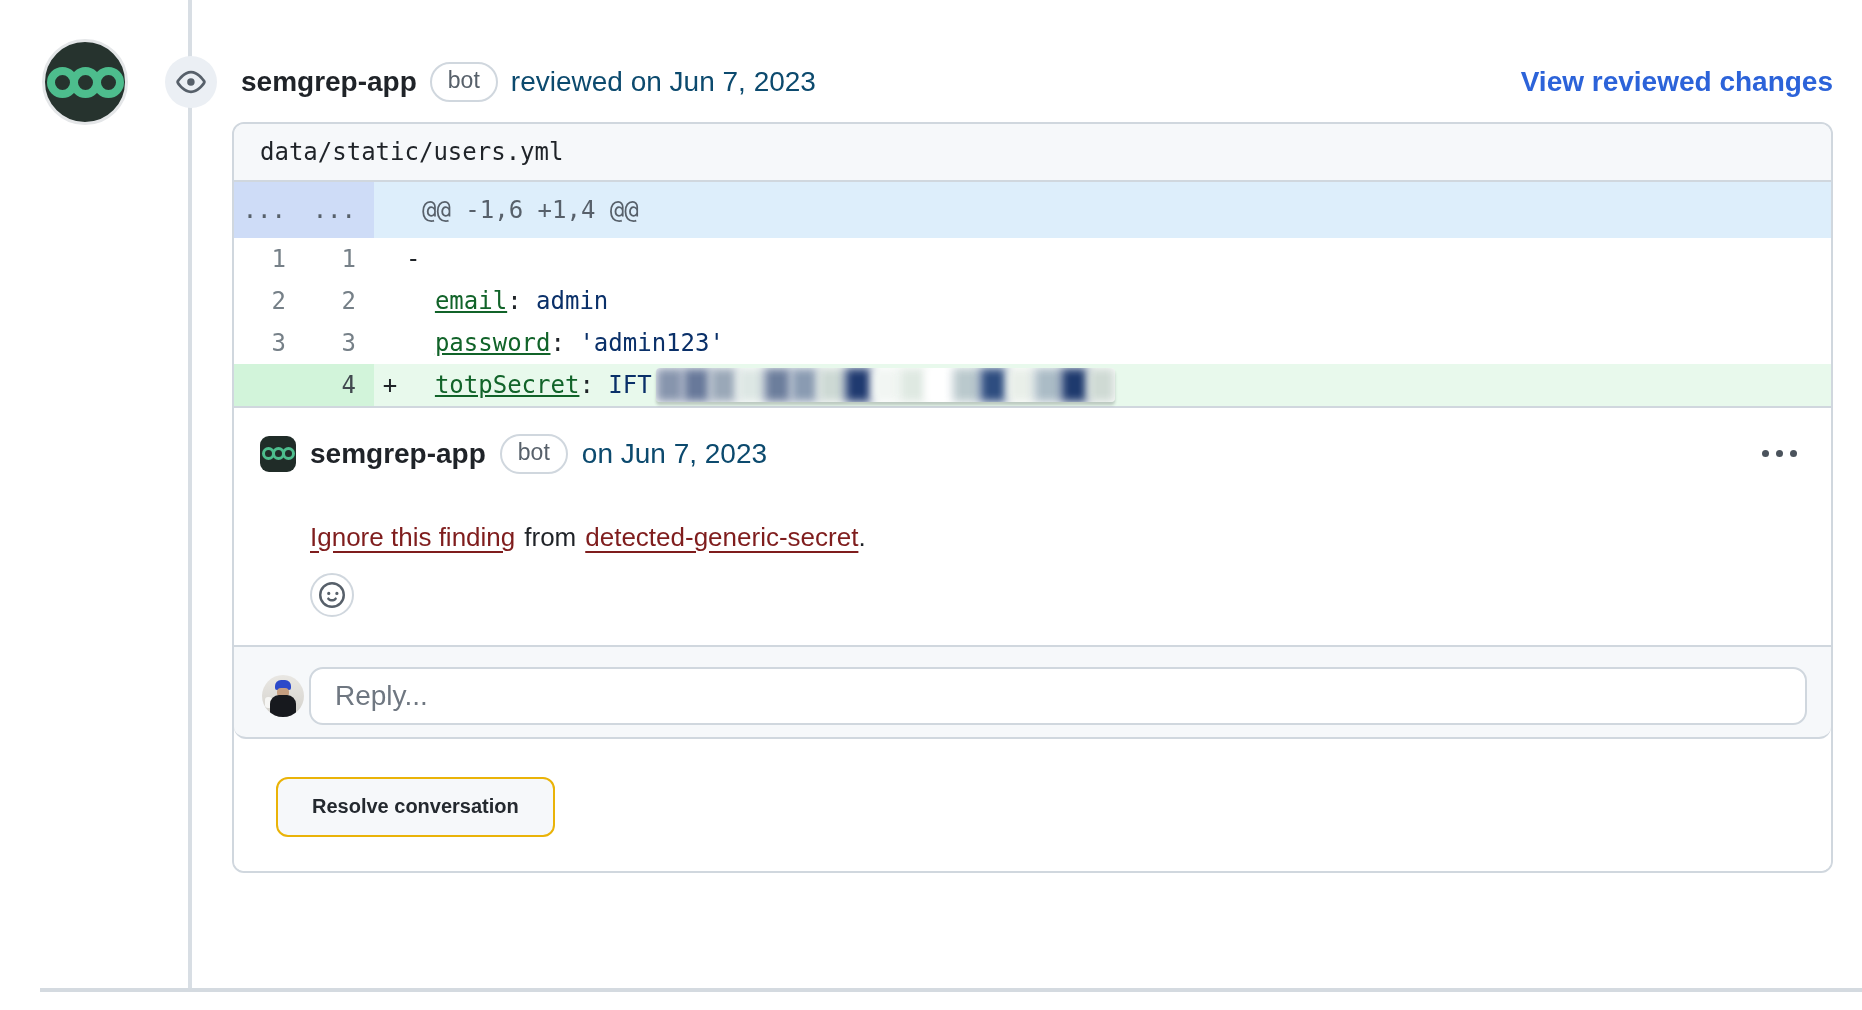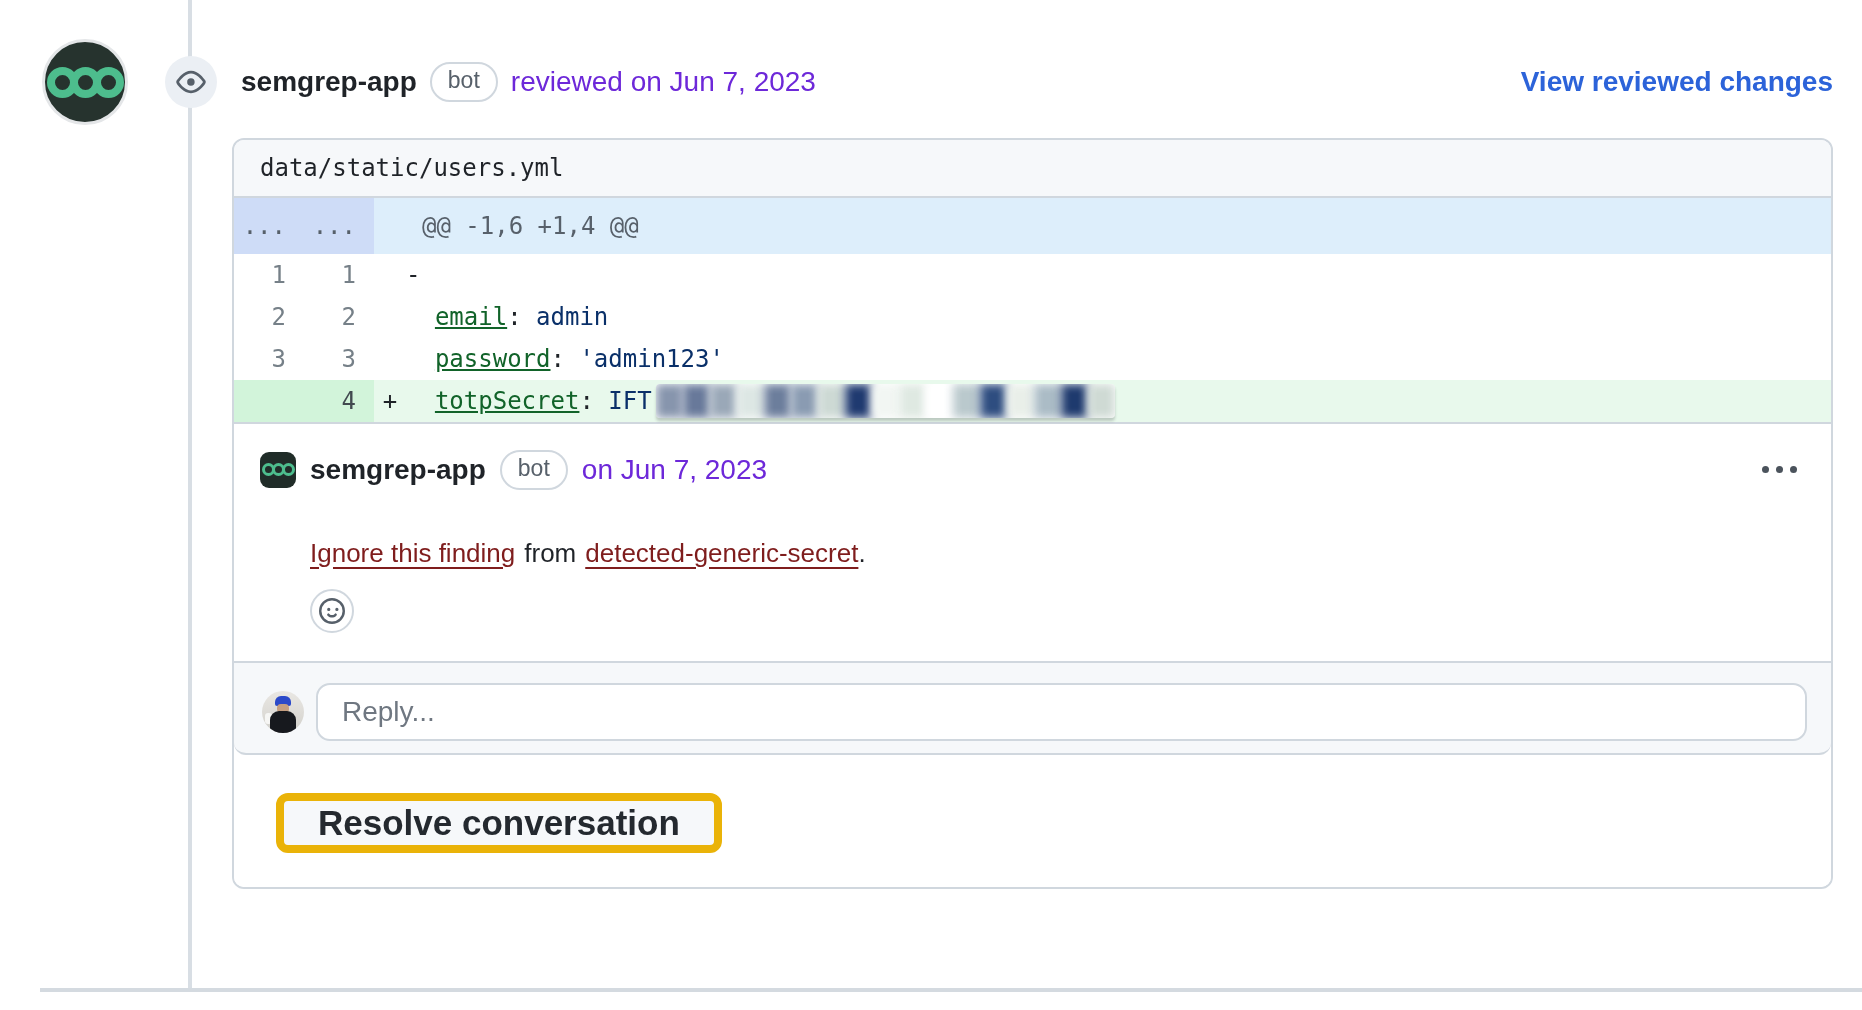--- a/index.html
+++ b/index.html
@@ -26,26 +26,26 @@
     width:52px; height:52px; border-radius:50%; background:#ebeff4; margin-left:37px; flex:none;
     display:flex; align-items:center; justify-content:center;
   }
   .eye-badge svg { width:30px; height:30px; fill:#57606a; }
   .review-title { display:flex; align-items:center; gap:13px; margin-left:24px; font-size:28px; }
   .author-name { font-weight:700; color:#1f2328; }
   .bot-pill {
     border:2px solid #d0d7de; border-radius:22px; padding:3px 16px 5px;
     font-size:23px; color:#57606a; line-height:1.2; background:#fff;
   }
-  .muted { color:#6d28d9; }
+  .muted { color:#0c4a6e; }
   .view-changes { margin-left:auto; font-size:28px; font-weight:700; color:#2c63d9; cursor:pointer; }
 
   
   .card {
-    position:absolute; left:232px; top:138px; width:1601px;
+    position:absolute; left:232px; top:122px; width:1601px;
     border:2px solid #d0d7de; border-radius:12px; background:#fff; overflow:hidden;
   }
   .file-header {
     height:58px; background:#f6f8fa; border-bottom:2px solid #d0d7de;
     display:flex; align-items:center; padding-left:26px;
     font-family:"DejaVu Sans Mono", monospace; font-size:24px; color:#1f2328;
   }
 
   
   .diff-table { font-family:"DejaVu Sans Mono", monospace; font-size:24px; }
@@ -87,40 +87,40 @@
   .reaction-btn {
     width:44px; height:44px; border-radius:50%; border:2px solid #d0d7de; background:#fff;
     margin:20px 0 28px 76px; display:flex; align-items:center; justify-content:center; cursor:pointer;
   }
   .reaction-btn svg { width:26px; height:26px; fill:#57606a; }
 
   
   .reply-footer {
     background:#f6f8fa; border-top:2px solid #d0d7de; border-bottom:2px solid #d0d7de;
     border-radius:0 0 12px 12px; height:94px;
-    display:flex; align-items:center; gap:12px; padding:8px 24px 0 28px;
+    display:flex; align-items:center; gap:5px; padding:8px 24px 0 28px;
   }
   .avatar-user { width:42px; height:42px; border-radius:50%; flex:none; overflow:hidden; position:relative;
     background:linear-gradient(180deg,#e9e7e3 0%,#dcdad5 60%,#cfcec9 100%); }
   .avatar-user .hat { position:absolute; left:13px; top:5px; width:16px; height:10px; background:#2b49c9; border-radius:6px 6px 2px 2px; }
   .avatar-user .face { position:absolute; left:15px; top:13px; width:12px; height:9px; background:#c59e80; border-radius:4px; }
   .avatar-user .body { position:absolute; left:8px; top:20px; width:26px; height:22px; background:#17191e; border-radius:9px 9px 0 0; }
   .avatar-user .snow { position:absolute; left:3px; top:22px; width:7px; height:11px; background:#f6f6f4; border-radius:3px; }
   .reply-input {
     flex:1; height:58px; border:2px solid #d0d7de; border-radius:14px; background:#fff;
     font-family:"Liberation Sans", sans-serif; font-size:28px; color:#1f2328; padding:0 24px; outline:none;
   }
   .reply-input::placeholder { color:#6f7781; }
 
   
   .resolve-area { padding:38px 0 34px 42px; background:#fff; }
   .resolve-btn {
-    height:60px; padding:0 34px; border:8px solid #eab308; border-radius:12px;
+    height:60px; padding:0 34px; border:2px solid #eab308; border-radius:12px;
     background:#f6f8fa; font-family:"Liberation Sans", sans-serif;
-    font-size:35px; font-weight:700; color:#24292f; cursor:pointer;
+    font-size:20px; font-weight:700; color:#24292f; cursor:pointer;
   }
 </style>
 </head>
 <body>
 
 <div class="timeline-line"></div>
 
 <div class="review-header">
   <div class="avatar-lg">
     <div class="rings">

